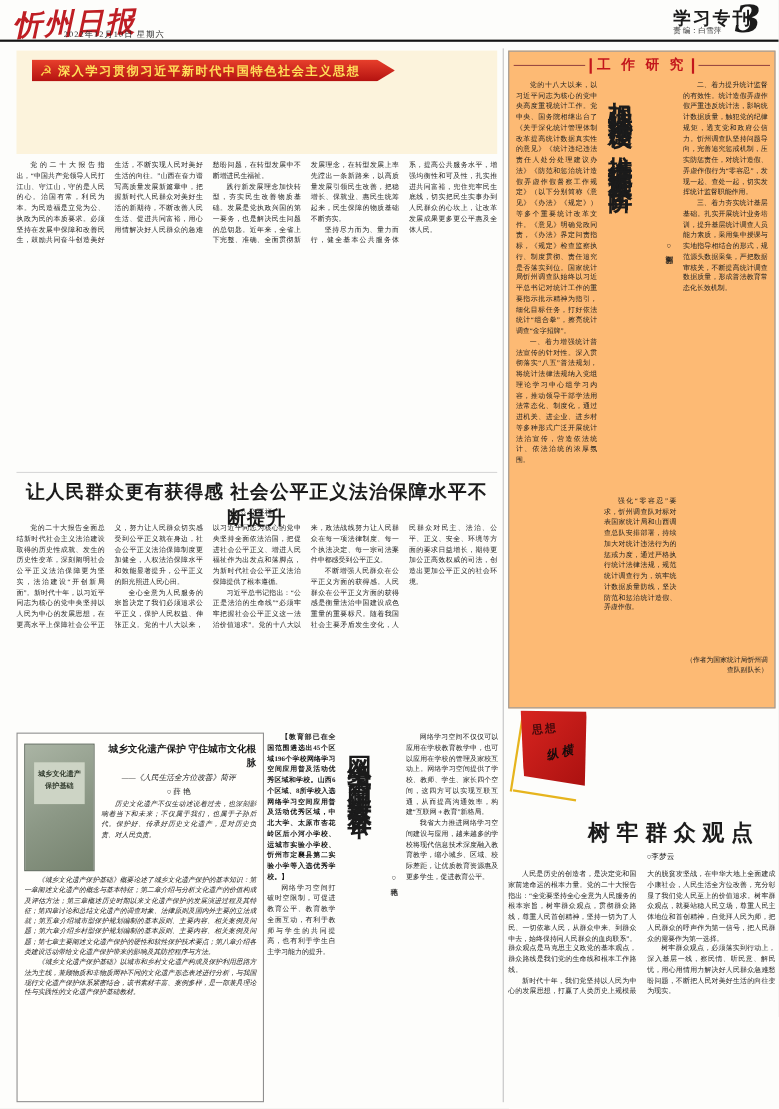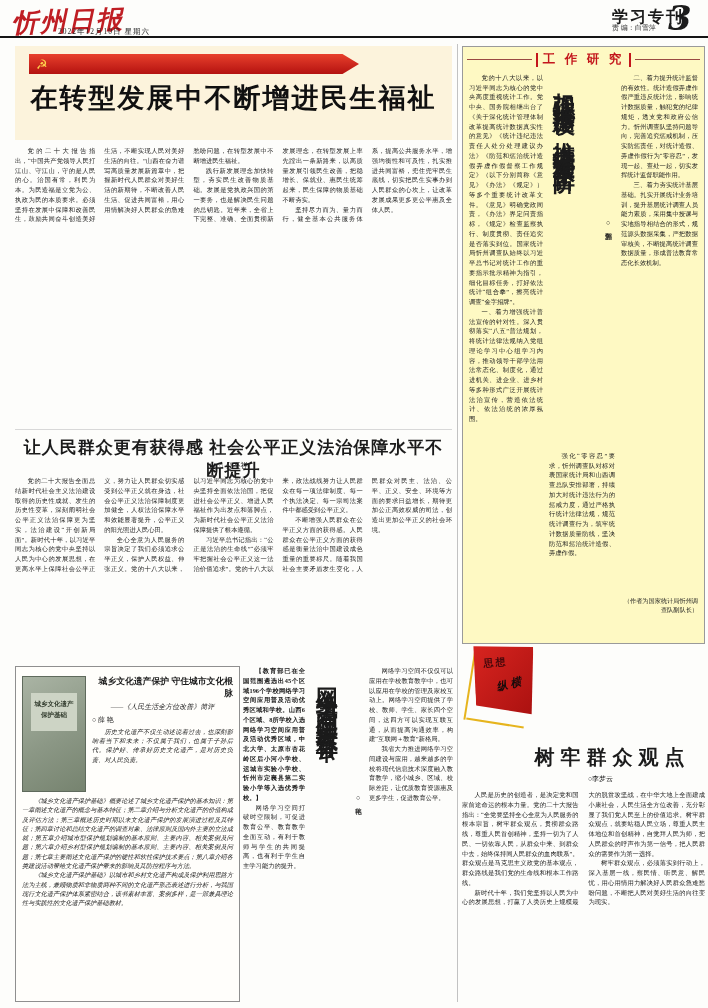--- a/index.html
+++ b/index.html
@@ -50,38 +50,38 @@
   .book-cover{width:64px;height:116px;flex:none;border:1px solid #5f6a5c;box-sizing:border-box;
               background:linear-gradient(150deg,#aab4a4 0%,#8b9785 55%,#76836f 100%);
               display:flex;justify-content:center;}
   .cover-panel{margin-top:16px;background:#cdd4c5;width:46px;height:38px;padding-top:5px;box-sizing:border-box;
                text-align:center;font-weight:bold;font-size:6.5px;line-height:1.7;color:#333d2f;
                font-family:"Liberation Sans",sans-serif;}
   .book-info{flex:1;min-width:0;}
   .book-title{font-weight:bold;font-size:8.8px;line-height:1.35;text-align:right;
               font-family:"Liberation Sans",sans-serif;}
   .book-subtitle{font-style:italic;font-size:7px;text-align:center;margin-top:2px;}
-  .book-byline{font-size:7px;text-align:left;margin:3px 0 2px;}
+  .book-byline{font-size:7px;text-align:center;margin:3px 0 2px;}
   .book-intro p,.book-summary p{font-style:italic;font-size:6.2px;line-height:1.5;}
   .book-summary{margin-top:4px;}
 
   
   .net-wrap{left:243px;top:666px;width:210px;height:336px;display:flex;gap:5px;}
   .net-col{font-size:6.3px;line-height:1.55;}
   .net-col1{width:62px;flex:none;}
   .net-col2{flex:1;min-width:0;}
   .net-center{width:54px;flex:none;position:relative;}
   .net-title{writing-mode:vertical-rl;font-weight:bold;font-size:22px;letter-spacing:5px;height:322px;
              margin-top:4px;margin-left:2px;font-family:"Liberation Sans",sans-serif;}
   .net-byline{position:absolute;right:1px;top:128px;writing-mode:vertical-rl;font-size:7px;}
   .bracket-lead{font-weight:bold;}
 
   
   .wr-box{left:462px;top:46px;width:243px;height:598px;border:1px solid #9a9a9a;box-sizing:border-box;
-          background:#fef9c3;}
+          background:#fdba74;}
   .wr-header{display:flex;align-items:center;gap:4px;margin:6px 4px 2px;}
   .wr-line{flex:1;height:1px;background:#9a4a42;}
   .wr-label{color:#c3161c;font-weight:bold;font-size:12.5px;letter-spacing:3px;padding:0 5px;
             border-left:2px solid #c3161c;border-right:2px solid #c3161c;line-height:1.1;
             font-family:"Liberation Sans",sans-serif;}
   .wr-content{display:flex;gap:6px;padding:4px 6px 6px;height:552px;box-sizing:border-box;}
   .wr-col{font-size:6.3px;line-height:1.55;}
   .wr-col1{width:74px;flex:none;}
   .wr-col3{flex:1;min-width:0;display:flex;flex-direction:column;}
   .wr-center{width:66px;flex:none;position:relative;}
@@ -119,22 +119,22 @@
   <div class="abs header-date">2022年12月10日 星期六</div>
   <div class="abs edition">学习专刊</div>
   <div class="abs editor">责 编：白雪萍</div>
   <div class="abs pagenum">3</div>
   <div class="abs header-rule"></div>
   <div class="abs vdivider"></div>
 
   <div class="abs lead-panel">
     <div class="banner">
       <span class="banner-emblem">☭</span>
-    </div>
-    <div class="lead-title">在转型发展中不断增进民生福祉</div>
+      <span class="banner-text">深入学习贯彻习近平新时代中国特色社会主义思想</span>
+    </div>
   </div>
   <div class="abs lead-body just">
     <p>党的二十大报告指出，“中国共产党领导人民打江山、守江山，守的是人民的心。治国有常，利民为本。为民造福是立党为公、执政为民的本质要求。必须坚持在发展中保障和改善民生，鼓励共同奋斗创造美好生活，不断实现人民对美好生活的向往。”山西在奋力谱写高质量发展新篇章中，把握新时代人民群众对美好生活的新期待，不断改善人民生活、促进共同富裕，用心用情解决好人民群众的急难愁盼问题，在转型发展中不断增进民生福祉。</p>
     <p>践行新发展理念加快转型，夯实民生改善物质基础。发展是党执政兴国的第一要务，也是解决民生问题的总钥匙。近年来，全省上下完整、准确、全面贯彻新发展理念，在转型发展上率先蹚出一条新路来，以高质量发展引领民生改善，把稳增长、保就业、惠民生统筹起来，民生保障的物质基础不断夯实。</p>
     <p>坚持尽力而为、量力而行，健全基本公共服务体系，提高公共服务水平，增强均衡性和可及性，扎实推进共同富裕，兜住兜牢民生底线，切实把民生实事办到人民群众的心坎上，让改革发展成果更多更公平惠及全体人民。</p>
   </div>
 
   <div class="abs mid-rule"></div>
   <div class="abs mid-title">让人民群众更有获得感  社会公平正义法治保障水平不断提升</div>
   <div class="abs mid-byline">○ 公丕祥</div>

